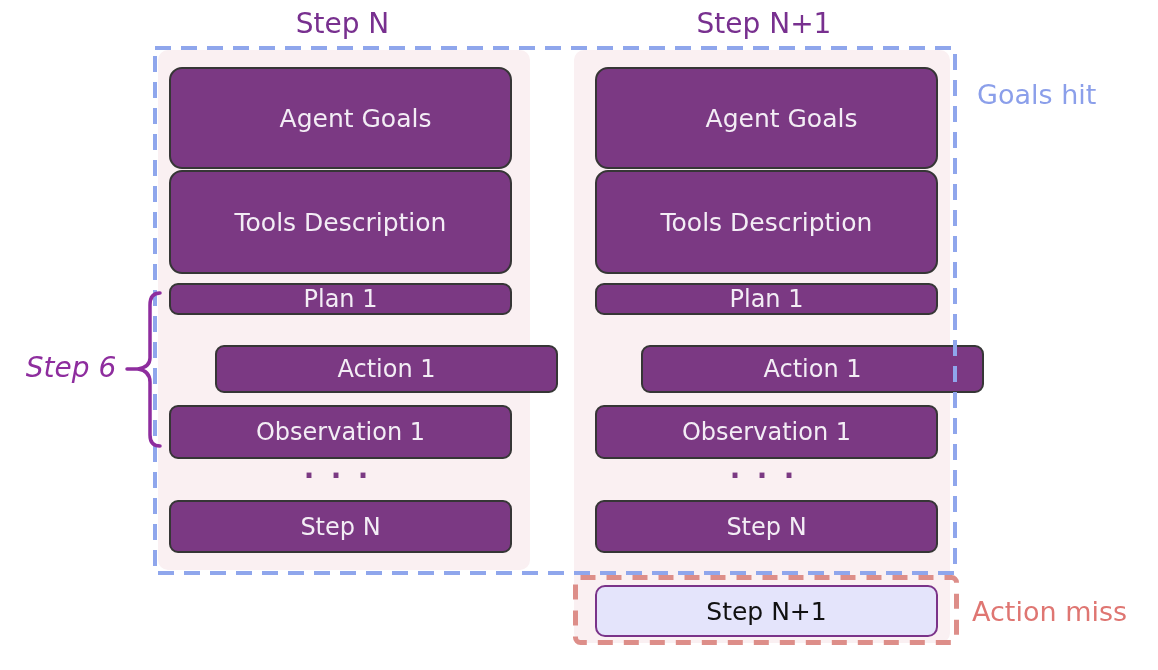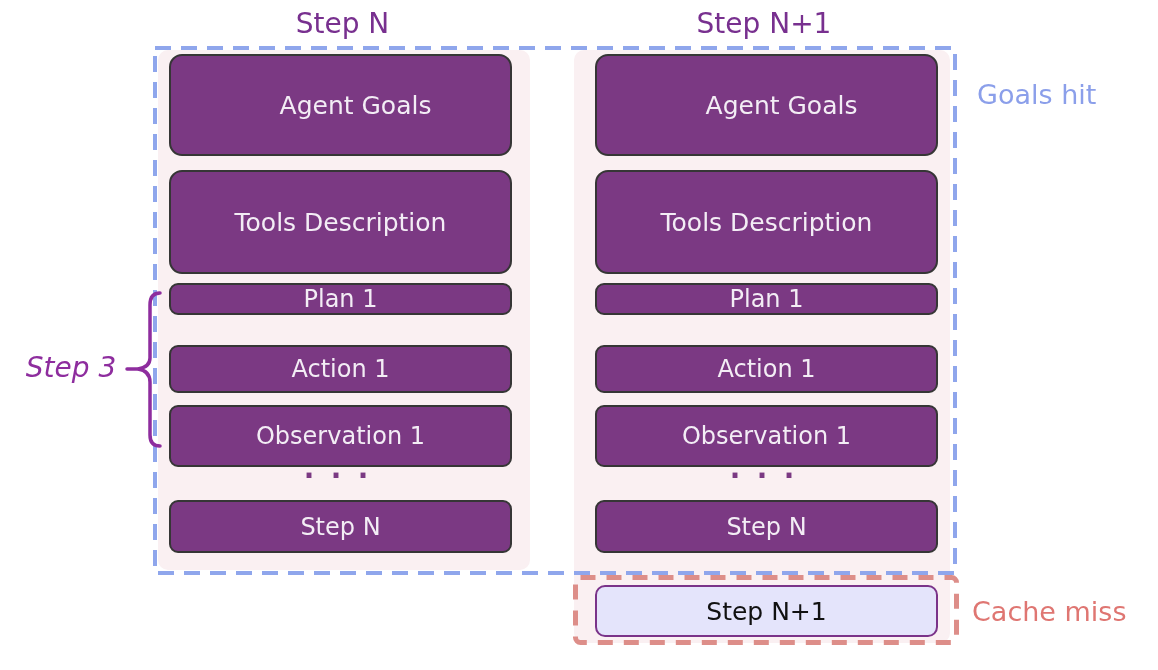--- a/index.html
+++ b/index.html
@@ -22,25 +22,25 @@
   .panel-left{left:158px;top:50px;width:372px;height:520px;}
   .panel-right{left:574px;top:50px;width:376px;height:593px;}
   .box{
     position:absolute;box-sizing:border-box;
     background:#7B3983;border:2.5px solid #363636;
     color:#F3EDF5;display:flex;align-items:center;justify-content:center;
     font-size:24px;
   }
   .col-l{left:169px;width:343px;}
   .col-r{left:595px;width:343px;}
-  .r1{top:54px;height:102px;border-radius:13px;font-size:25px;padding-left:30px;}
+  .r1{top:67px;height:102px;border-radius:13px;font-size:25px;padding-left:30px;}
   .r2{top:170px;height:104px;border-radius:13px;font-size:25px;}
   .r3{top:283px;height:32px;border-radius:9px;}
-  .r4{top:345px;height:48px;border-radius:9px;}
-  .r5{top:405px;height:62px;border-radius:9px;}
+  .r4{top:345px;height:48px;border-radius:9px;margin-left:46px;}
+  .r5{top:405px;height:54px;border-radius:9px;}
   .r7{top:500px;height:53px;border-radius:9px;}
   .dots{
     position:absolute;top:448px;height:40px;line-height:40px;
     text-align:center;font-size:30px;font-weight:bold;
     letter-spacing:9px;color:#7B3983;
     font-family:"DejaVu Sans Mono","Liberation Mono",monospace;
   }
   .dots-l{left:169px;width:343px;}
   .dots-r{left:595px;width:343px;}
   .new-step-box{
@@ -88,17 +88,17 @@
 
   <div class="new-step-box">Step N+1</div>
 
   <svg class="overlay" width="1158" height="670" viewBox="0 0 1158 670">
     <rect x="575.5" y="577.5" width="381" height="65" rx="5" fill="none" stroke-width="5" stroke-dasharray="15 11" stroke="#DD8E89"></rect>
     <rect x="155" y="48" width="800" height="525" fill="none" stroke-width="4" stroke-dasharray="16 10" stroke="#8FA6EC"></rect>
     <path d="M160,293 Q150,293 150,305 L150,358 Q150,367 138,369 Q150,371 150,382 L150,435 Q150,446 160,446" fill="none" stroke-width="3.5" stroke-linecap="round" stroke="#8E2D9E"></path>
     <path d="M127,369 L138,369" fill="none" stroke-width="3.5" stroke-linecap="round" stroke="#8E2D9E"></path>
   </svg>
 
-  <div class="step1-label">Step 3</div>
+  <div class="step1-label">Step 6</div>
   <div class="side-label cache-hit-label">Goals hit</div>
-  <div class="side-label cache-miss-label">Cache miss</div>
+  <div class="side-label cache-miss-label">Action miss</div>
 
 </div>
 
 </body></html>

